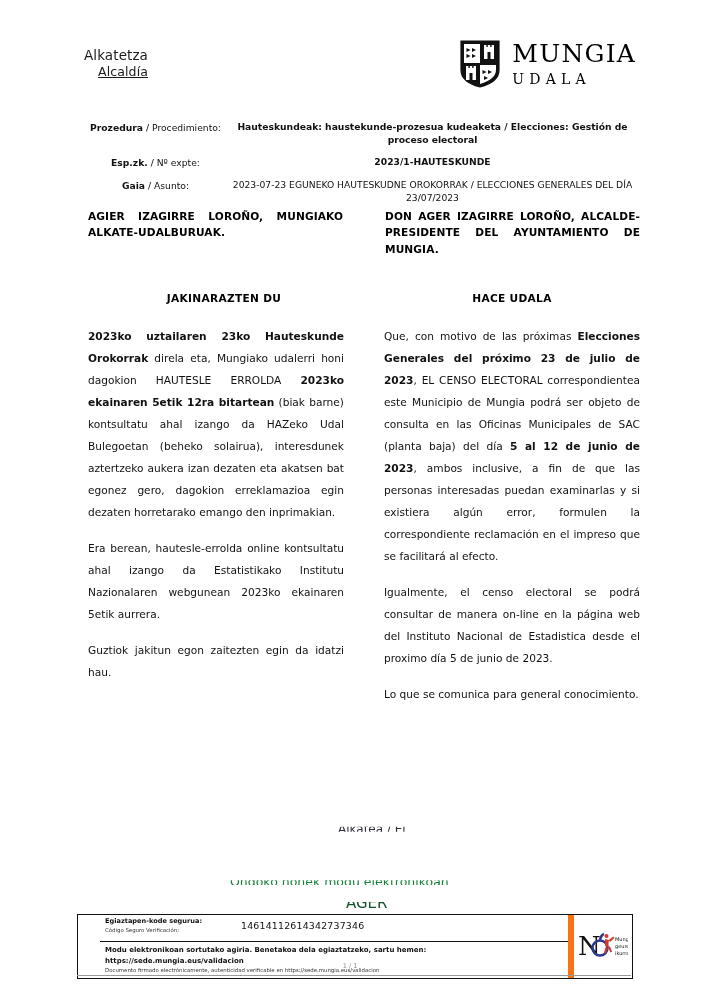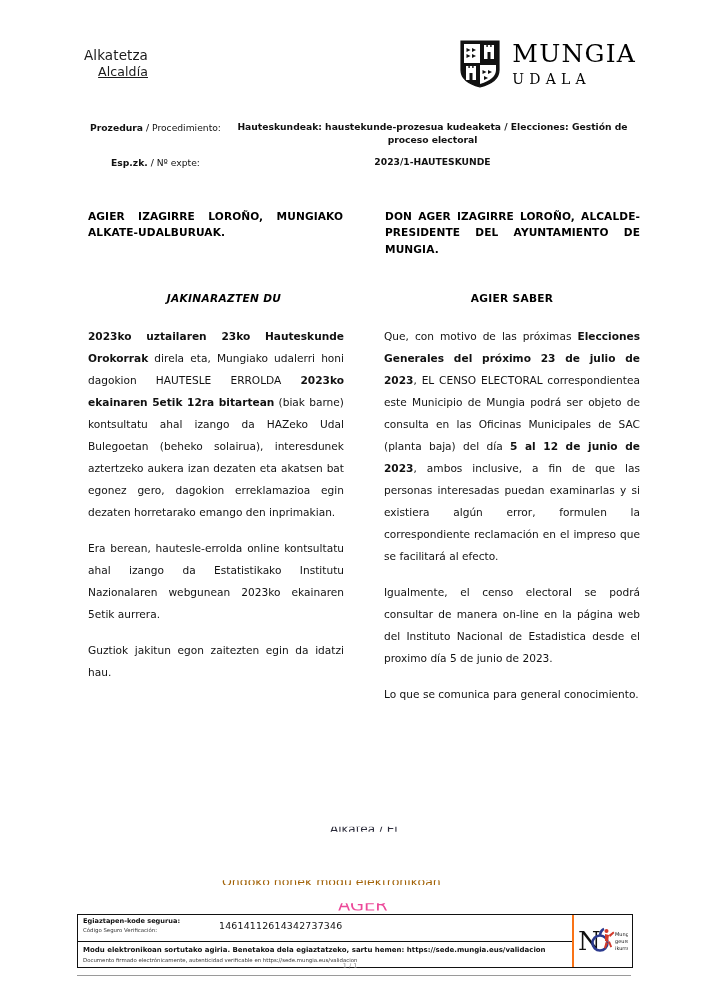--- a/index.html
+++ b/index.html
@@ -139,21 +139,21 @@
     width: 552px;
     display: flex;
     gap: 26px;
   }
   .headings .col {
     width: 262px;
     font-size: 10.6px;
     font-weight: bold;
     letter-spacing: 0.3px;
   }
-  .headings .col.eu { text-align: center; padding-left: 8px; font-style: italic; }
+  .headings .col.eu { text-align: center; padding-left: 8px; }
   .headings .col.es { text-align: center; padding-left: 6px; }
 
   
   .body-cols {
     position: absolute;
     left: 88px;
     top: 325px;
     width: 552px;
     display: flex;
     gap: 40px;
@@ -167,51 +167,51 @@
     text-align: justify;
     text-align-last: left;
     margin: 0 0 14px 0;
     color: #111;
   }
   .para b { font-weight: bold; }
 
   
   .sig-area {
     position: absolute;
-    left: 0;
+    left: 8px;
     top: 812px;
     width: 568px;
     height: 105px;
     overflow: hidden;
     text-decoration: underline;
   }
   .sig-line1 {
     position: absolute;
     left: 330px;
     top: 10px;
     font-size: 12px;
     color: #2b2b3a;
     white-space: nowrap;
     clip-path: inset(34% 0 30% 0);
   }
   .sig-line2 {
     position: absolute;
     left: 222px;
     top: 62px;
     font-size: 12.5px;
-    color: #a16207;
+    color: #15803d;
     white-space: nowrap;
     clip-path: inset(42% 0 26% 0);
   }
   .sig-line3 {
     position: absolute;
     left: 338px;
     top: 82px;
-    font-size: 18px;
-    color: #ec4899;
+    font-size: 15px;
+    color: #14532d;
     white-space: nowrap;
     clip-path: inset(44% 0 22% 0);
   }
   .sig-line4 {
     position: absolute;
     left: 330px;
     top: 98px;
     font-size: 12px;
     color: #2b2b3a;
     white-space: nowrap;
@@ -223,21 +223,22 @@
     position: absolute;
     left: 77px;
     top: 914px;
     width: 554px;
     border: 1px solid #111;
     display: flex;
     background: #fff;
   }
   .footer-main {
     flex: 1;
-    border-right: 2px solid #f97316;
+    border-right: 6px solid #f97316;
+    margin-left: 22px;
   }
   .footer-top {
     display: flex;
     border-bottom: 1px solid #111;
     padding: 2px 4px 2px 5px;
     min-height: 22px;
   }
   .footer-top-labels {
     width: 122px;
     flex: 0 0 122px;
@@ -354,30 +355,34 @@
     <div class="meta-row">
       <div class="meta-label"><b>Prozedura</b> <span>/</span> <span>Procedimiento:</span></div>
       <div class="meta-value bold">Hauteskundeak: haustekunde-prozesua kudeaketa / Elecciones: Gestión de proceso electoral</div>
     </div>
 
     <div class="meta-row">
       <div class="meta-label"><b>Esp.zk.</b> <span>/</span> <span>Nº expte:</span></div>
       <div class="meta-value bold">2023/1-HAUTESKUNDE</div>
     </div>
 
+    <div class="meta-row">
+      <div class="meta-label"><b>Gaia</b> <span>/</span> <span>Asunto:</span></div>
+      <div class="meta-value">2023-07-23 EGUNEKO HAUTESKUDNE OROKORRAK / ELECCIONES GENERALES DEL DÍA 23/07/2023</div>
+    </div>
   </div>
 
   <div class="names">
     <div class="col">AGIER IZAGIRRE LOROÑO, MUNGIAKO ALKATE-UDALBURUAK.</div>
     <div class="col">DON AGER IZAGIRRE LOROÑO, ALCALDE-PRESIDENTE DEL AYUNTAMIENTO DE MUNGIA.</div>
   </div>
 
   <div class="headings">
     <div class="col eu">JAKINARAZTEN  DU</div>
-    <div class="col es">AGIER SABER</div>
+    <div class="col es">HACE UDALA</div>
   </div>
 
   <div class="body-cols">
     <div class="col">
         <div class="para"><b>2023ko uztailaren 23ko Hauteskunde Orokorrak</b><span> direla eta, Mungiako udalerri honi dagokion HAUTESLE ERROLDA </span><b>2023ko ekainaren 5etik 12ra bitartean</b><span> (biak barne) kontsultatu ahal izango da HAZeko Udal Bulegoetan (beheko solairua), interesdunek aztertzeko aukera izan dezaten eta akatsen bat egonez gero, dagokion erreklamazioa egin dezaten horretarako emango den inprimakian.</span></div>
         <div class="para"><span>Era berean, hautesle-errolda online kontsultatu ahal izango da Estatistikako Institutu Nazionalaren webgunean 2023ko ekainaren 5etik aurrera.</span></div>
         <div class="para"><span>Guztiok jakitun egon zaitezten egin da idatzi hau.</span></div>
       </div>
     <div class="col">
         <div class="para"><span>Que, con motivo de las próximas </span><b>Elecciones Generales del próximo 23 de julio de 2023</b><span>, EL CENSO ELECTORAL correspondientea este Municipio de Mungia podrá ser objeto de consulta en las Oficinas Municipales de SAC (planta baja) del día </span><b>5 al 12 de junio de 2023</b><span>, ambos inclusive, a fin de que las personas interesadas puedan examinarlas y si existiera algún error, formulen la correspondiente reclamación en el impreso que se facilitará al efecto.</span></div>

